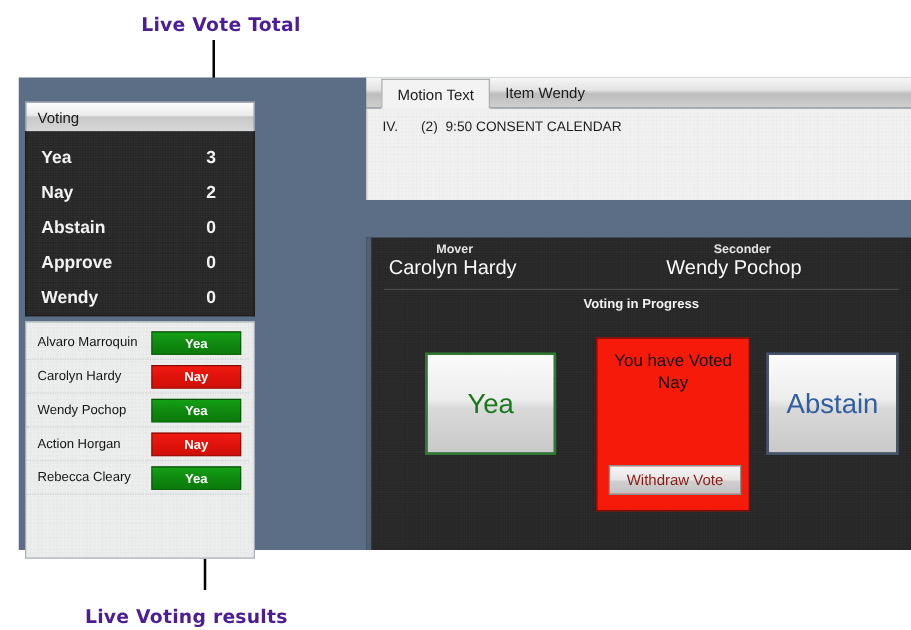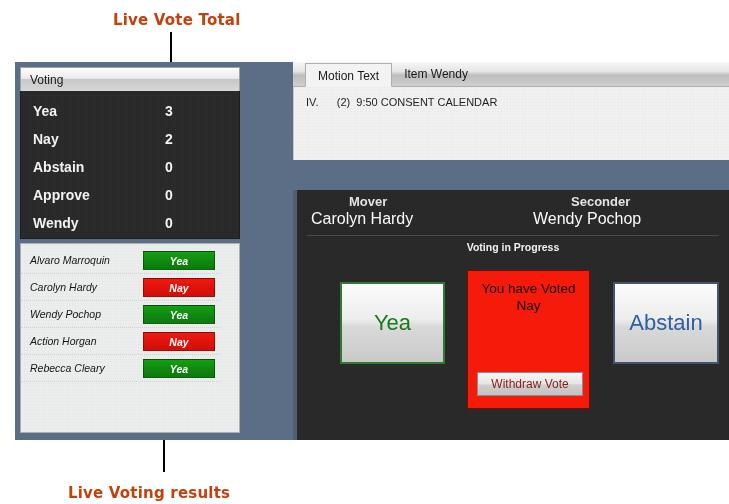--- a/index.html
+++ b/index.html
@@ -14,21 +14,21 @@
     font-family: "Liberation Sans", sans-serif;
     overflow: hidden;
   }
 
   
   .annot-label {
     position: absolute;
     font-family: "DejaVu Sans", sans-serif;
     font-weight: bold;
     font-size: 15px;
-    color: #c2410c;
+    color: #4c1d95;
     letter-spacing: 0.2px;
     white-space: nowrap;
   }
   .annot-line {
     position: absolute;
     width: 2px;
     background: #000;
   }
   #annot-top-label { left: 113px; top: 11px; }
   #annot-top-line  { left: 170px; top: 32px; height: 78px; }
@@ -43,22 +43,22 @@
     width: 714px;
     height: 378px;
     background: #5b6e85;
     box-sizing: border-box;
   }
 
   
   #left-column {
     position: absolute;
     left: 5px;
-    top: 5px;
-    width: 220px;
+    top: 19px;
+    width: 184px;
     height: 368px;
     box-sizing: border-box;
   }
 
   .panel-header {
     height: 24px;
     background: linear-gradient(to bottom, #fdfdfd 0%, #ebebeb 45%, #c8c8c8 50%, #d7d7d7 100%);
     border: 1px solid #9aa2ab;
     border-bottom: none;
     box-sizing: border-box;
@@ -100,22 +100,21 @@
   
   #member-list-wrap {
     margin-top: 4px;
     height: 190px;
     background: #eceded;
     background-image:
       repeating-linear-gradient(0deg, rgba(0,0,0,0.012) 0 1px, transparent 1px 3px),
       repeating-linear-gradient(90deg, rgba(0,0,0,0.012) 0 1px, transparent 1px 3px);
     border: 1px solid #a9b0b7;
     box-sizing: border-box;
-    padding: 3px 18px 0 0;
-    font-style: italic;
+    padding: 3px 4px 0 0;
   }
   .member-row {
     display: flex;
     align-items: center;
     height: 27px;
     padding: 0 6px 0 9px;
     border-bottom: 1px dotted #cfd2d4;
     box-sizing: border-box;
   }
   .member-name {
@@ -211,21 +210,21 @@
     font-weight: bold;
     color: #f5f5f5;
   }
   #motion-people {
     display: flex;
     margin: 4px 0 0 14px;
   }
   .person-block { }
   .person-block.mover { width: 222px; }
   .person-role {
-    font-size: 13px;
+    font-size: 10px;
     font-weight: bold;
     color: #e3e3e3;
     padding-left: 38px;
   }
   .person-name {
     font-size: 16px;
     color: #fafafa;
     margin-top: 1px;
   }
   #motion-divider {
@@ -262,21 +261,21 @@
     border: 2px solid #2f7a33;
     color: #17791b;
   }
   #btn-abstain {
     left: 316px; top: 14px; width: 106px; height: 82px;
     border: 2px solid #44556b;
     color: #2f5f9e;
   }
   #voted-panel {
     position: absolute;
-    left: 170px; top: 2px; width: 123px; height: 139px;
+    left: 180px; top: 2px; width: 123px; height: 139px;
     background: #f51a0a;
     border: 1px solid #7a0b05;
     box-sizing: border-box;
     display: flex;
     flex-direction: column;
     align-items: center;
   }
   #voted-text {
     margin-top: 10px;
     text-align: center;

